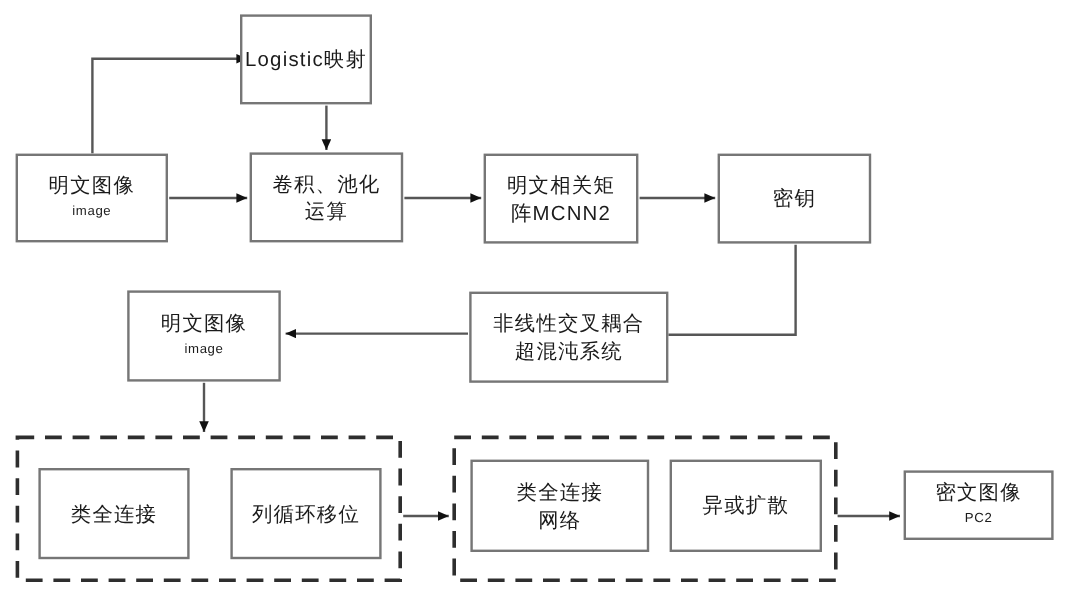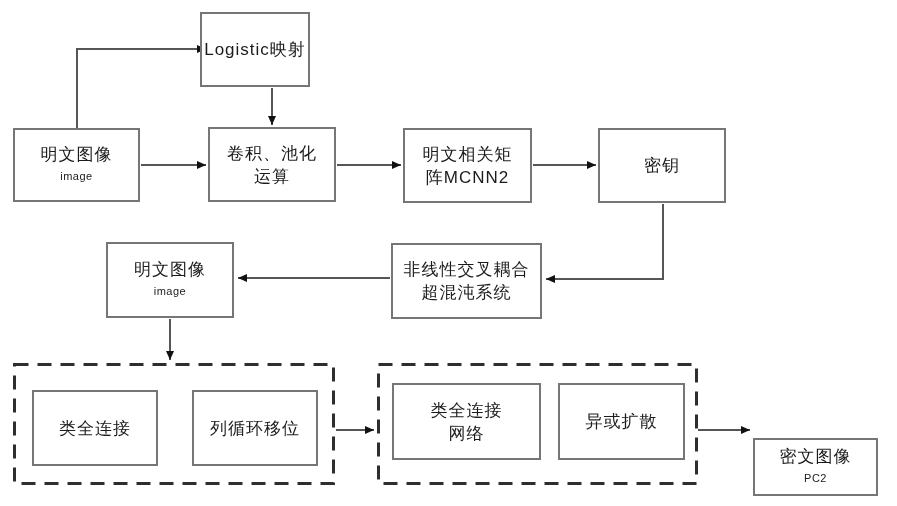--- a/index.html
+++ b/index.html
@@ -28,26 +28,26 @@
   }
   .node .sub{font-size:11px;letter-spacing:0.5px;line-height:21px;}
 
   
   .n-plain-top   {left:13px;  top:128px; width:127px; height:74px;}
   .n-logistic    {left:200px; top:12px;  width:110px; height:75px;}
   .n-conv        {left:208px; top:127px; width:128px; height:75px;align-items:center;}
   .n-mcnn2       {left:403px; top:128px; width:129px; height:75px;text-align:center;}
   .n-key         {left:598px; top:128px; width:128px; height:75px;}
   .n-plain-mid   {left:106px; top:242px; width:128px; height:76px;}
-  .n-hyper       {left:391px; top:243px; width:151px; height:76px;}
+  .n-hyper       {left:391px; top:243px; width:166px; height:76px;}
   .n-rowshift    {left:32px;  top:390px; width:126px; height:76px;}
   .n-colshift    {left:192px; top:390px; width:126px; height:76px;}
   .n-fcnet       {left:392px; top:383px; width:149px; height:77px;}
   .n-xor         {left:558px; top:383px; width:127px; height:77px;}
-  .n-cipher      {left:753px; top:392px; width:125px; height:58px;margin-top:46px;}
+  .n-cipher      {left:753px; top:392px; width:125px; height:58px;}
 </style>
 </head>
 <body>
 
 <div class="canvas">
 
   <svg class="wires" viewBox="0 0 897 506" xmlns="http://www.w3.org/2000/svg">
     <defs>
       <marker id="ah" markerWidth="10" markerHeight="10" refX="9" refY="4" orient="auto" markerUnits="userSpaceOnUse">
         <path d="M0,0 L9,4 L0,8 Z" fill="#111111"></path>

